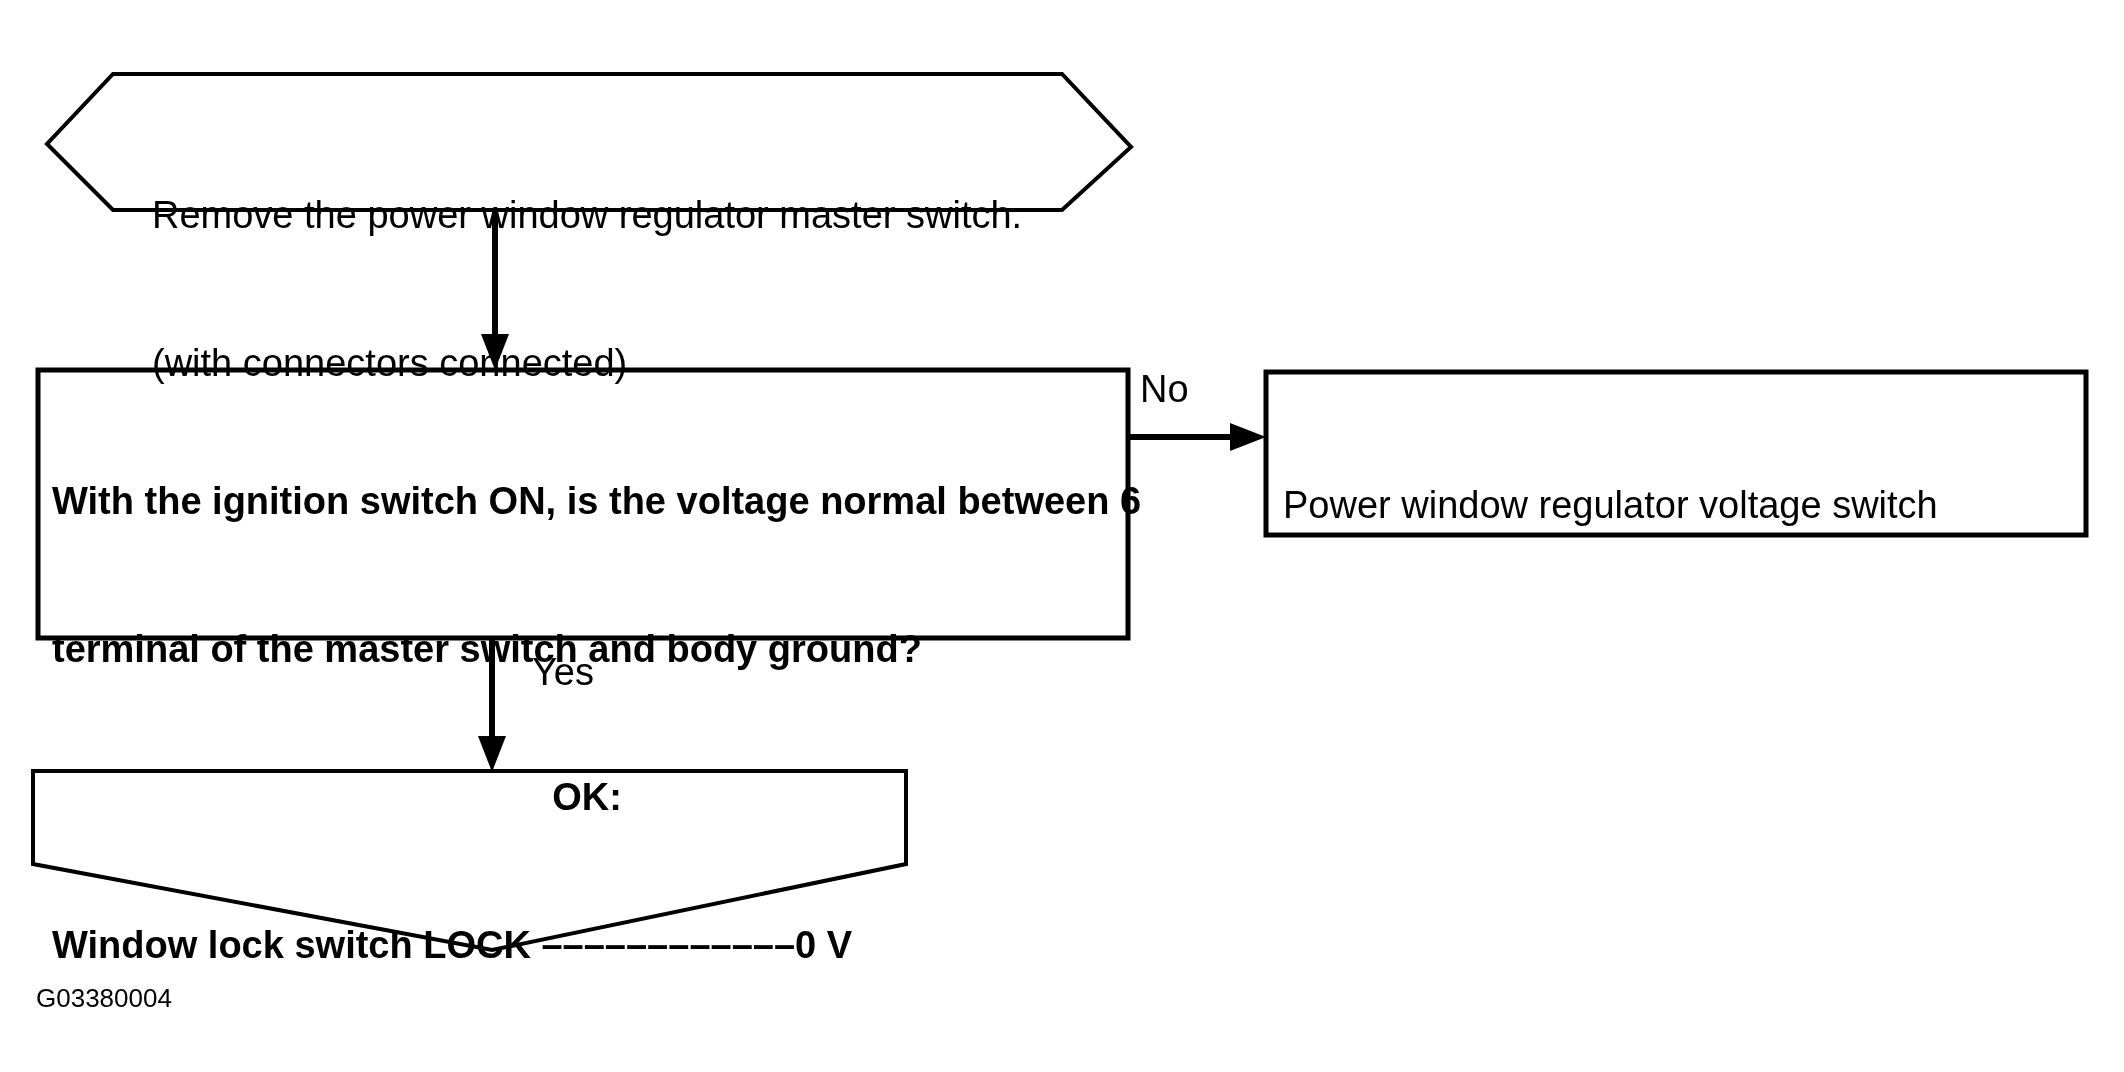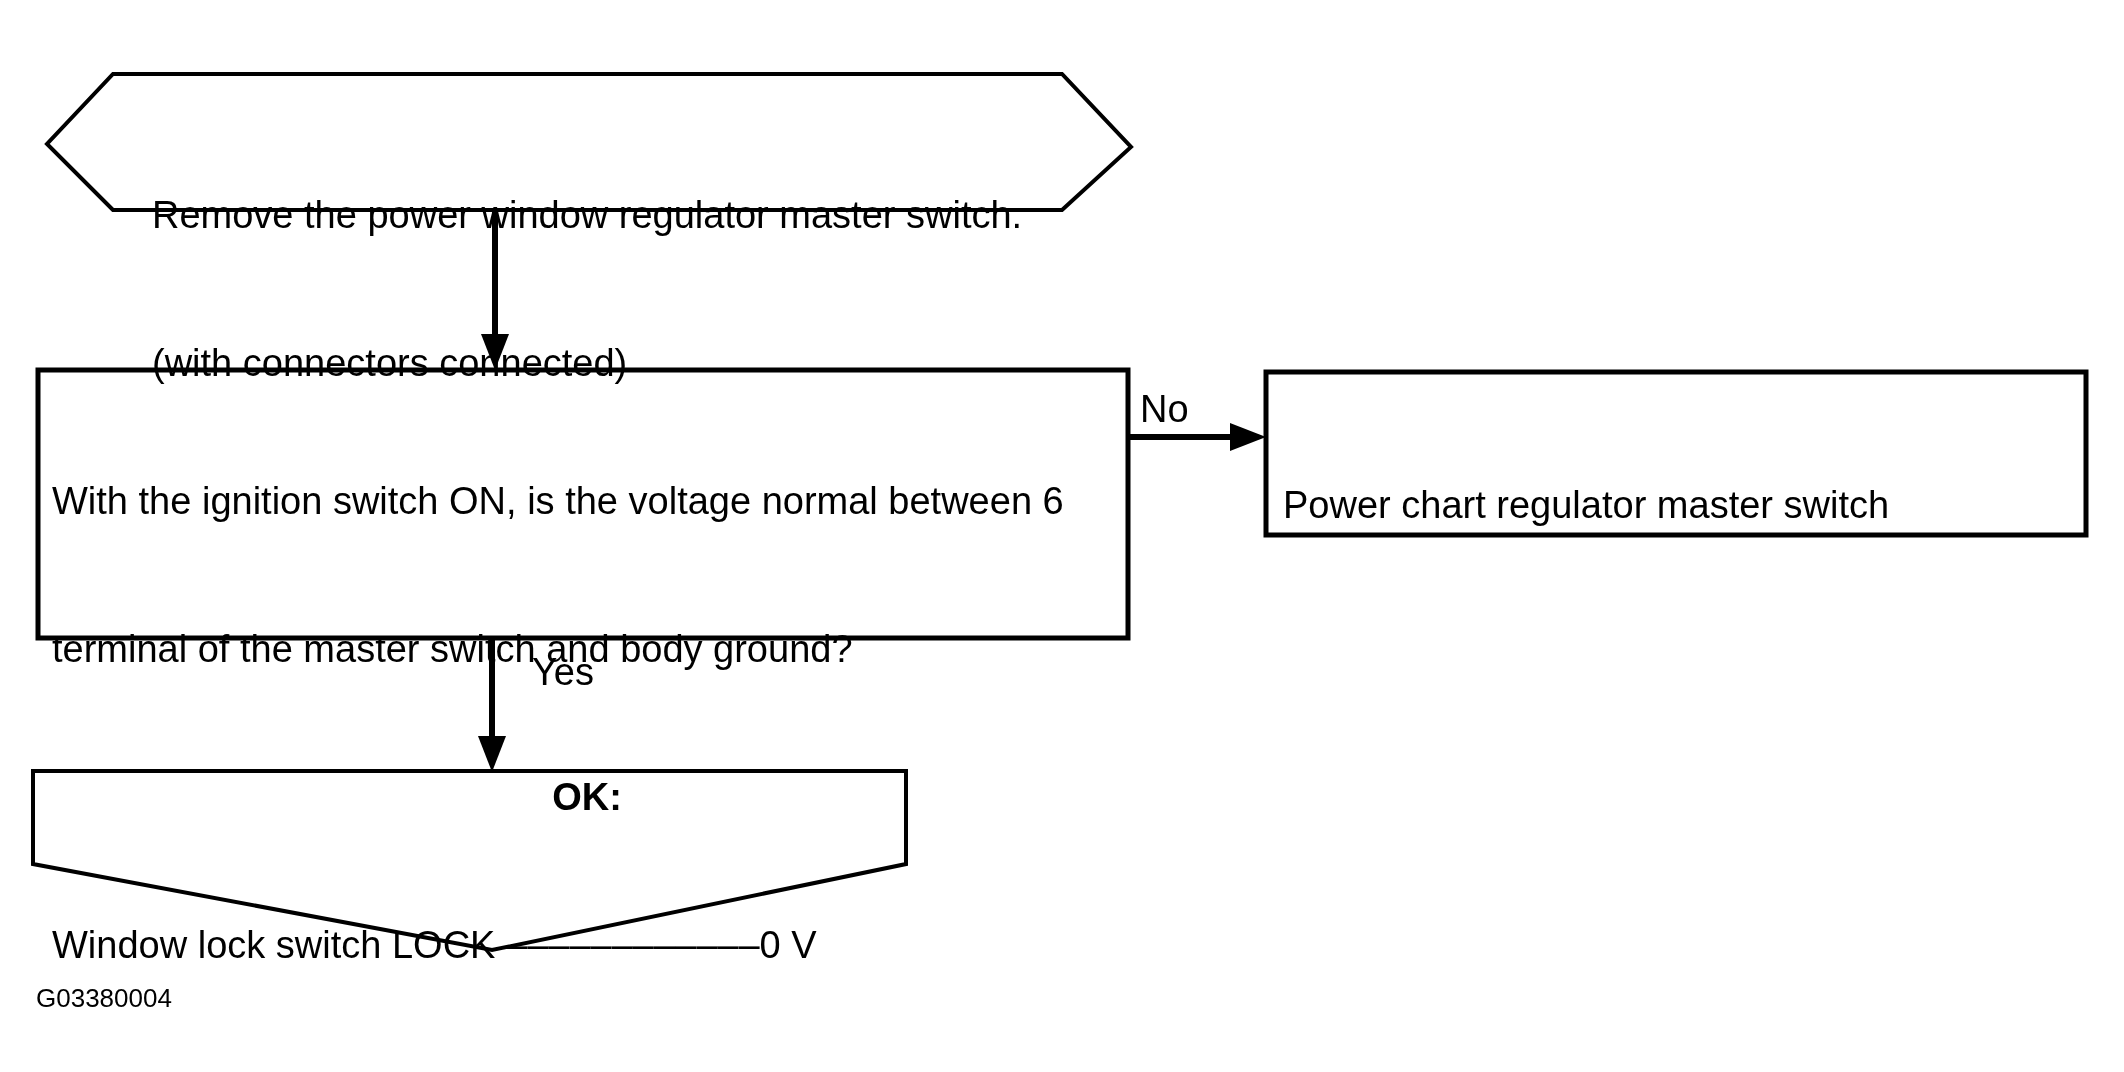--- a/index.html
+++ b/index.html
@@ -45,21 +45,21 @@
   }
   #start-text .line { display: block; }
 
   
   #decision-text {
     left: 52px;
     top: 378px;
     font-size: 38px;
     width: 1070px;
   }
-  #decision-text .line { display: block; }
+  #decision-text .line { display: block; font-weight: bold; }
   #decision-text .bold { font-weight: bold; text-align: center; }
 
   
   #result-text {
     left: 1283px;
     top: 382px;
     font-size: 38px;
     width: 790px;
   }
   #result-text .line { display: block; }
@@ -71,21 +71,20 @@
     width: 874px;
     text-align: center;
     font-size: 38px;
   }
 
   
   #label-no {
     left: 1140px;
     top: 365px;
     font-size: 38px;
-    margin-top: 20px;
   }
   #label-yes {
     left: 532px;
     top: 648px;
     font-size: 38px;
   }
 
   
   #figure-id {
     left: 36px;
@@ -124,21 +123,21 @@
   </div>
 
   <div class="txt" id="decision-text">
     <span class="line">With the ignition switch ON, is the voltage normal between 6</span>
     <span class="line">terminal of the master switch and body ground?</span>
     <span class="line bold">OK:</span>
     <span class="line">Window lock switch LOCK ––––––––––––0 V</span>
   </div>
 
   <div class="txt" id="result-text">
-    <span class="line">Power chart regulator master switch</span>
+    <span class="line">Power window regulator voltage switch</span>
   </div>
 
 
   <div class="txt" id="label-no">No</div>
   <div class="txt" id="label-yes">Yes</div>
 
   <div class="txt" id="figure-id">G03380004</div>
 
 </div>
 

